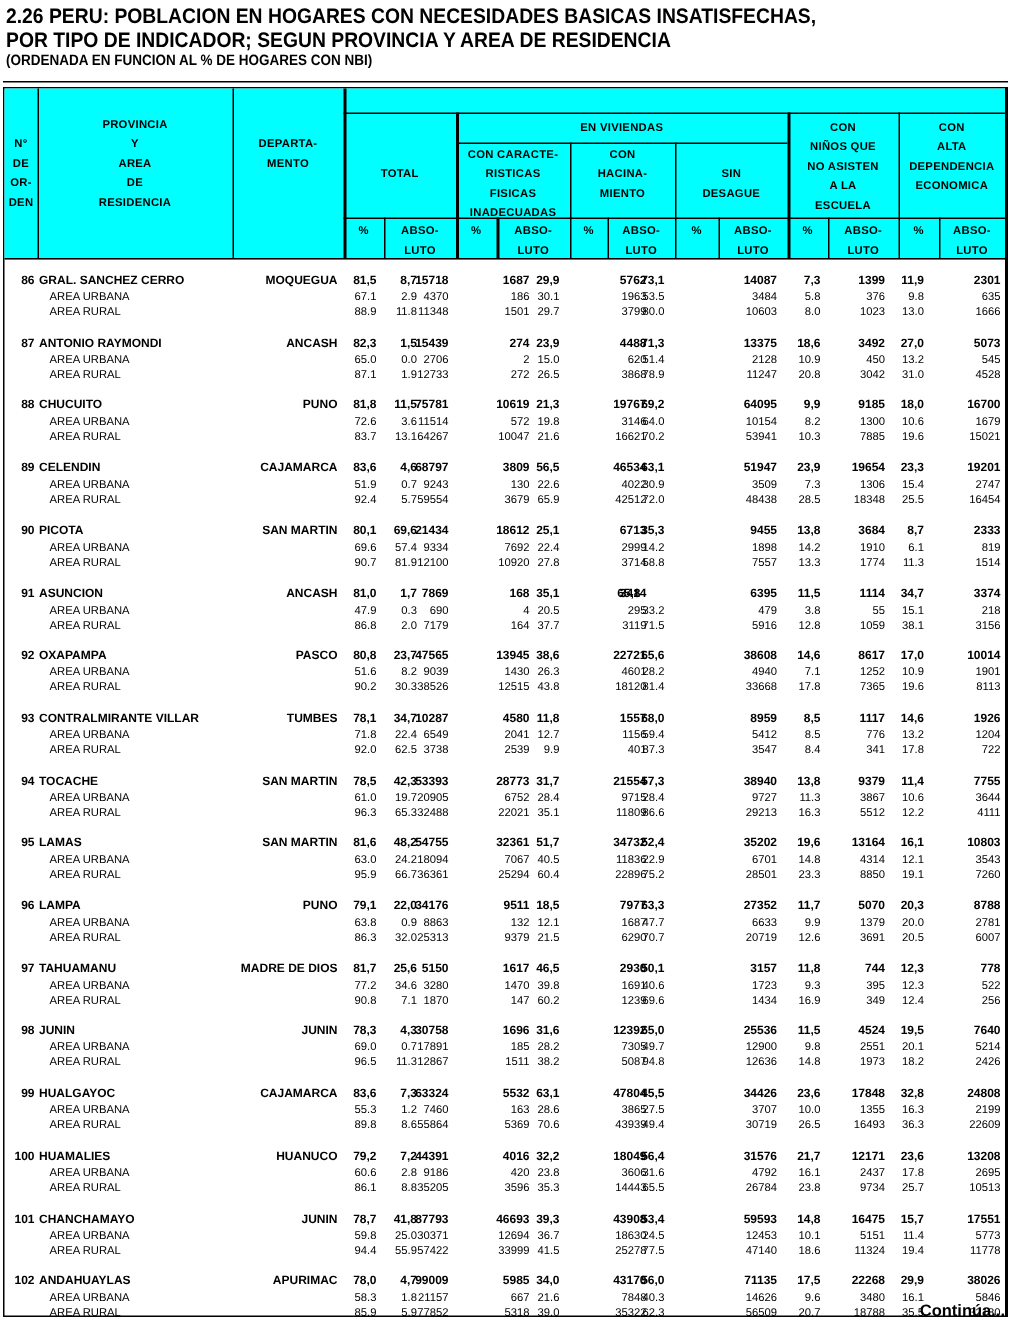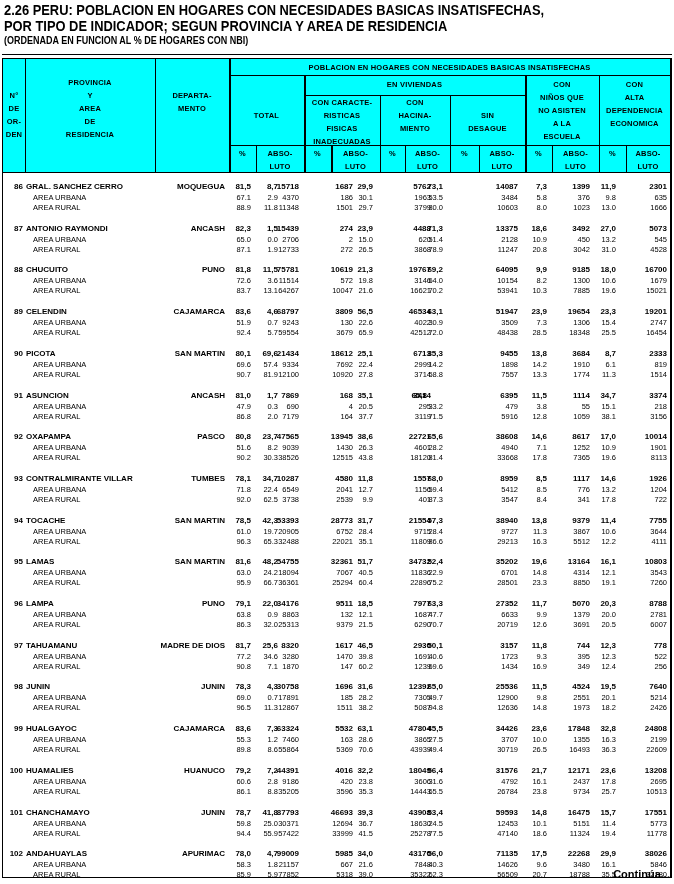--- a/index.html
+++ b/index.html
@@ -61,21 +61,20 @@
       <div>PROVINCIA</div>
         <div>Y</div>
         <div>AREA</div>
         <div>DE</div>
         <div>RESIDENCIA</div>
     </div>
     <div class="hc" style="left:152px;top:30px;width:74px">
       <div>DEPARTA-</div>
         <div>MENTO</div>
     </div>
-    <div class="hc" style="left:226px;top:2px;width:441px">POBLACION EN HOGARES CON NECESIDADES BASICAS INSATISFECHAS</div>
     <div class="hc" style="left:226px;top:50px;width:75px">TOTAL</div>
     <div class="hc" style="left:301px;top:19px;width:221px">EN VIVIENDAS</div>
     <div class="hc" style="left:301px;top:37px;width:76px">
       <div>CON CARACTE-</div>
         <div>RISTICAS</div>
         <div>FISICAS</div>
         <div>INADECUADAS</div>
     </div>
     <div class="hc" style="left:377px;top:37px;width:70px">
       <div>CON</div>
@@ -671,21 +670,21 @@
           <span class="num" style="right: 54px;">20.5</span>
           <span class="num" style="right: 3px;">6007</span>
         </div>
       </div>
       <div>
         <div class="r main" style="top: 466.7px;">
           <span style="left: 2px; width: 18px; text-align: right;">97</span>
           <span style="left: 23px;">TAHUAMANU</span>
           <span style="left: 152px; width: 70px; text-align: right;">MADRE DE DIOS</span>
           <span class="num" style="right: 419px;">81,7</span>
-          <span class="num" style="right: 371px;">8320</span>
+          <span class="num" style="right: 371px;">5150</span>
           <span class="num" style="right: 392px;">25,6</span>
           <span class="num" style="right: 317px;">1617</span>
           <span class="num" style="right: 297px;">46,5</span>
           <span class="num" style="right: 239px;">2930</span>
           <span class="num" style="right: 227px;">50,1</span>
           <span class="num" style="right: 152px;">3157</span>
           <span class="num" style="right: 123px;">11,8</span>
           <span class="num" style="right: 80px;">744</span>
           <span class="num" style="right: 54px;">12,3</span>
           <span class="num" style="right: 3px;">778</span>

